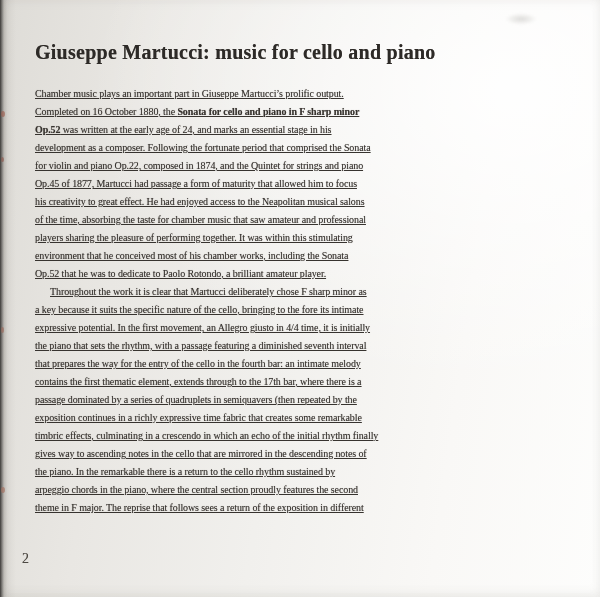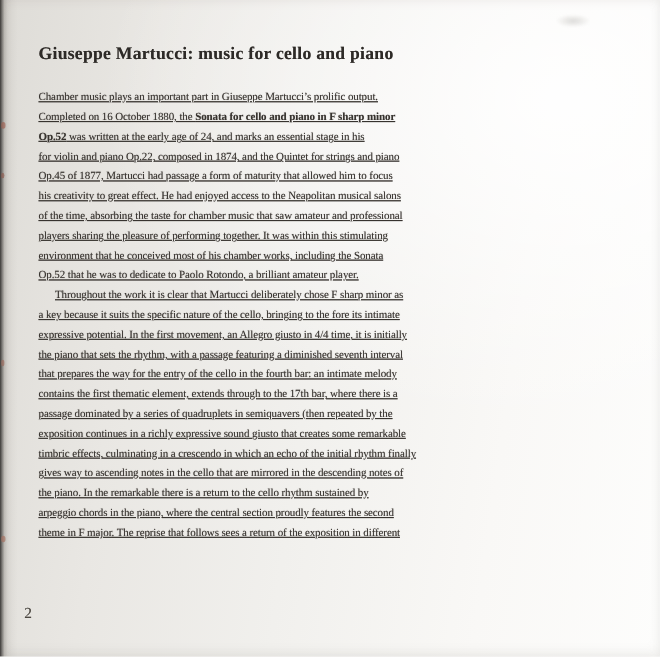--- a/index.html
+++ b/index.html
@@ -51,21 +51,21 @@
     filter: blur(1px);
   }
   .content {
     position: absolute;
     left: 35px;
     top: 41px;
     width: 541px;
   }
   .title {
     margin: 0 0 21px 0;
-    font-size: 16px;
+    font-size: 20px;
     font-weight: bold;
     letter-spacing: 0.25px;
     color: #2d2a27;
     text-shadow: 0 0 0.6px rgba(60, 55, 50, 0.65);
     white-space: nowrap;
   }
   .text-block {
     color: #37332f;
     text-shadow: 0 0 0.7px rgba(75, 70, 64, 0.55);
   }
@@ -97,35 +97,36 @@
   <div class="speck speck-3"></div>
   <div class="speck speck-4"></div>
   <div class="smudge"></div>
 
   <div class="content">
     <h1 class="title">Giuseppe Martucci: music for cello and piano</h1>
     <div class="text-block">
         <div class="line"><span>Chamber music plays an important part in Giuseppe Martucci’s prolific output.</span></div>
         <div class="line"><span>Completed on 16 October 1880, the </span><span class="bold">Sonata for cello and piano in F sharp minor</span></div>
         <div class="line"><span class="bold">Op.52</span><span> was written at the early age of 24, and marks an essential stage in his</span></div>
+        <div class="line"><span>development as a composer. Following the fortunate period that comprised the Sonata</span></div>
         <div class="line"><span>for violin and piano Op.22, composed in 1874, and the Quintet for strings and piano</span></div>
         <div class="line"><span>Op.45 of 1877, Martucci had passage a form of maturity that allowed him to focus</span></div>
         <div class="line"><span>his creativity to great effect. He had enjoyed access to the Neapolitan musical salons</span></div>
         <div class="line"><span>of the time, absorbing the taste for chamber music that saw amateur and professional</span></div>
         <div class="line"><span>players sharing the pleasure of performing together. It was within this stimulating</span></div>
         <div class="line"><span>environment that he conceived most of his chamber works, including the Sonata</span></div>
         <div class="line"><span>Op.52 that he was to dedicate to Paolo Rotondo, a brilliant amateur player.</span></div>
         <div class="line indent"><span>Throughout the work it is clear that Martucci deliberately chose F sharp minor as</span></div>
         <div class="line"><span>a key because it suits the specific nature of the cello, bringing to the fore its intimate</span></div>
         <div class="line"><span>expressive potential. In the first movement, an Allegro giusto in 4/4 time, it is initially</span></div>
         <div class="line"><span>the piano that sets the rhythm, with a passage featuring a diminished seventh interval</span></div>
         <div class="line"><span>that prepares the way for the entry of the cello in the fourth bar: an intimate melody</span></div>
         <div class="line"><span>contains the first thematic element, extends through to the 17th bar, where there is a</span></div>
         <div class="line"><span>passage dominated by a series of quadruplets in semiquavers (then repeated by the</span></div>
-        <div class="line"><span>exposition continues in a richly expressive sound giusto that creates some remarkable</span></div>
+        <div class="line"><span>exposition continues in a richly expressive time fabric that creates some remarkable</span></div>
         <div class="line"><span>timbric effects, culminating in a crescendo in which an echo of the initial rhythm finally</span></div>
         <div class="line"><span>gives way to ascending notes in the cello that are mirrored in the descending notes of</span></div>
         <div class="line"><span>the piano. In the remarkable there is a return to the cello rhythm sustained by</span></div>
         <div class="line"><span>arpeggio chords in the piano, where the central section proudly features the second</span></div>
         <div class="line"><span>theme in F major. The reprise that follows sees a return of the exposition in different</span></div>
       </div>
   </div>
 
   <div class="page-number">2</div>
 </div>

